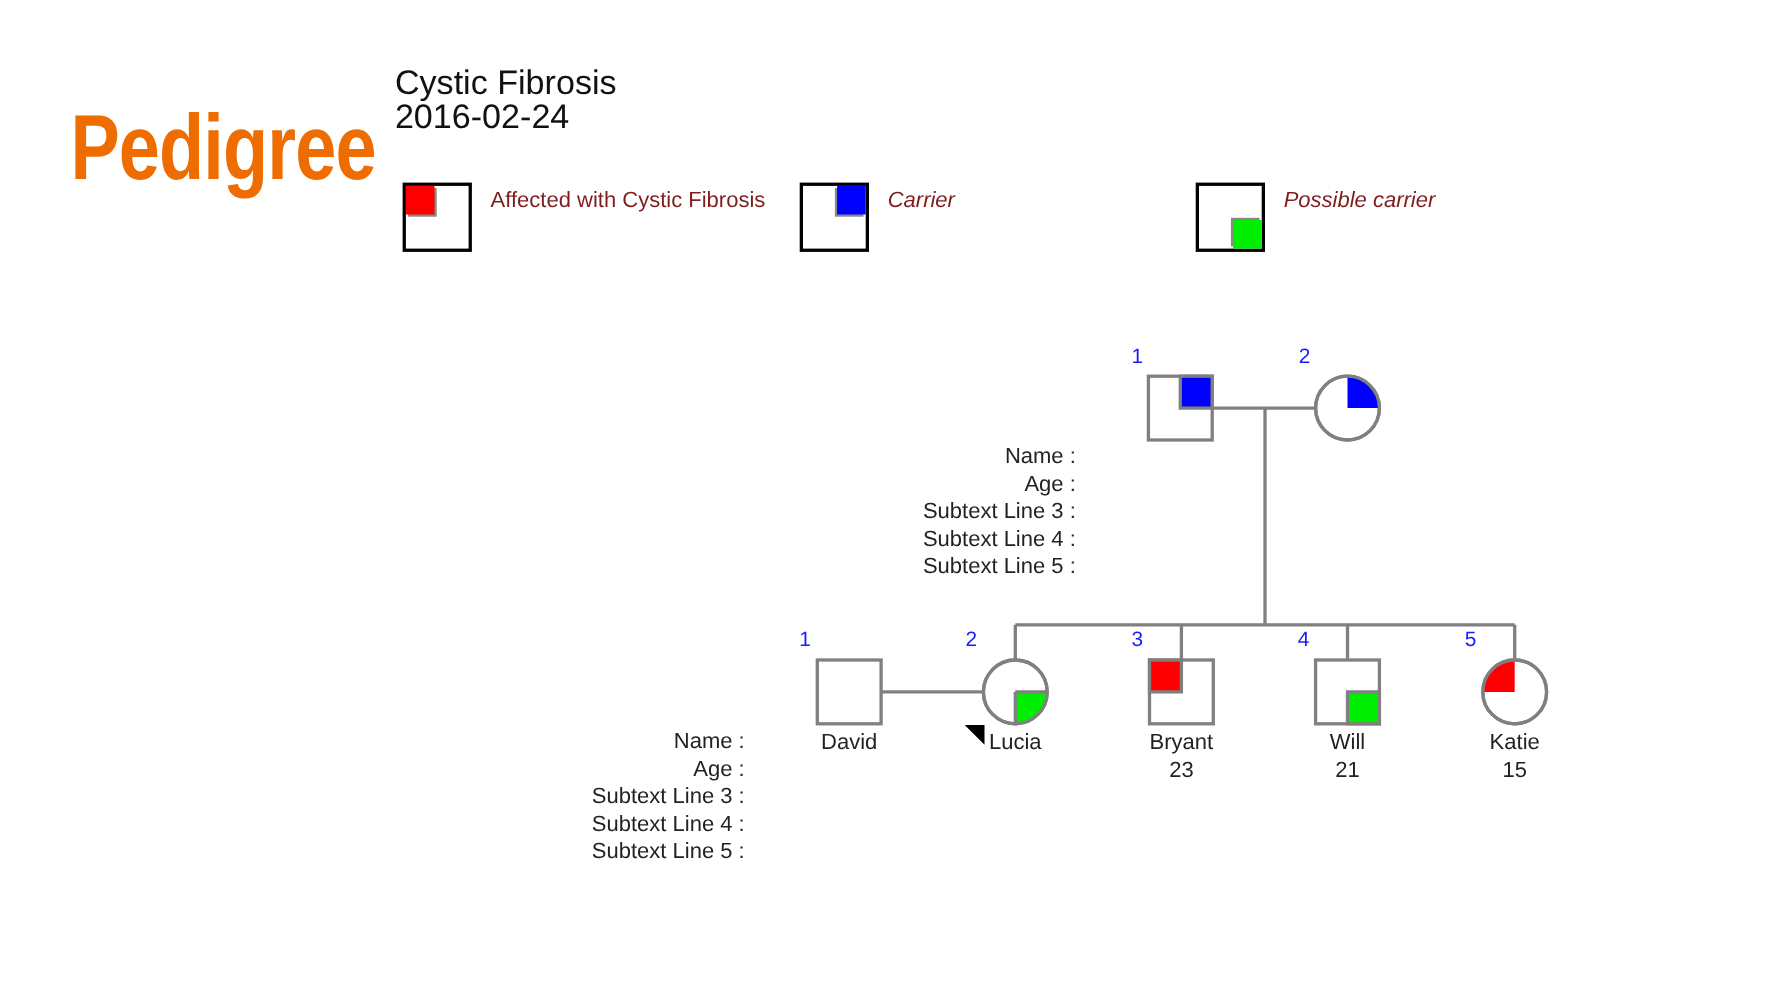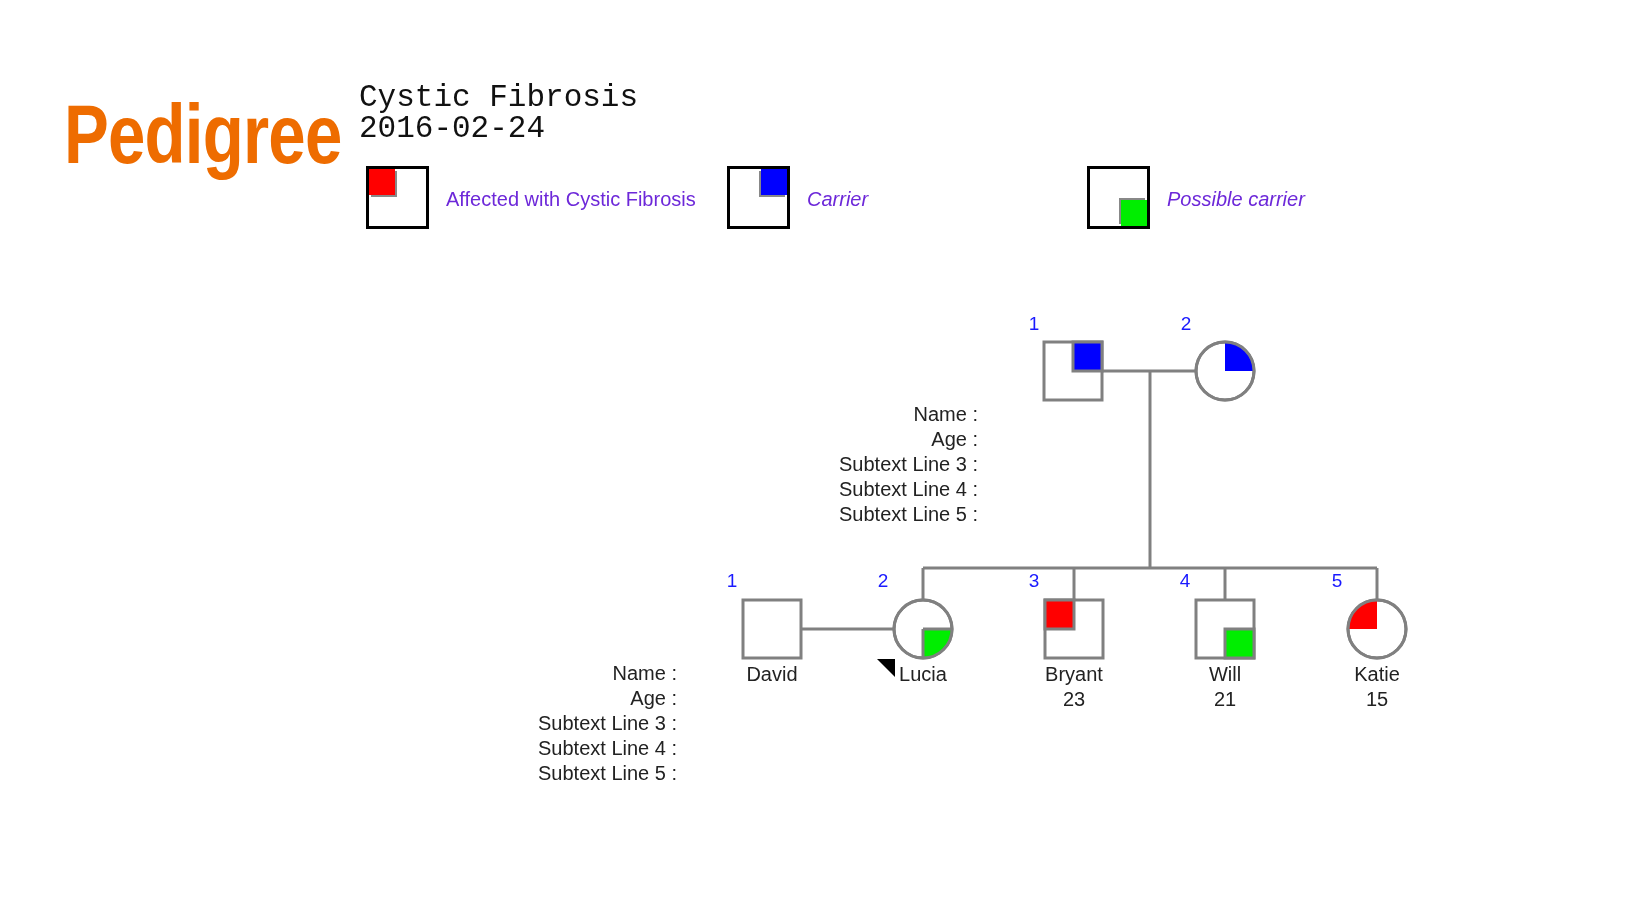--- a/index.html
+++ b/index.html
@@ -1,24 +1,24 @@
 <!DOCTYPE html>
 <html><head>
 <meta charset="utf-8">
 <style>
   html, body { margin:0; padding:0; background:#ffffff; }
   body { width:1626px; height:912px; position:relative; overflow:hidden; font-family:"Liberation Sans", sans-serif; }
   .page-title { position:absolute; left:64px; top:92px; font-family:"Liberation Sans", sans-serif; font-weight:bold; font-size:84px; color:#ee6c00; transform:scaleX(0.80); transform-origin:left top; letter-spacing:-1px; line-height:1; white-space:nowrap; }
-  .doc-title { position:absolute; left:359px; top:82px; font-family:Liberation Mono, monospace; font-size:31px; line-height:31px; color:#111; }
+  .doc-title { position:absolute; left:359px; top:59px; font-family:Liberation Sans, sans-serif; font-size:31px; line-height:31px; color:#111; }
   .legend-box { position:absolute; width:57px; height:57px; border:3px solid #000; background:#fff; top:166px; }
   .legend-fill { position:absolute; width:26px; height:26px; }
   .legend-fill.tl { left:0; top:0; box-shadow:2px 2px 0 #888; }
   .legend-fill.tr { right:0; top:0; box-shadow:-2px 2px 0 #888; }
   .legend-fill.br { right:0; bottom:0; box-shadow:-2px -2px 0 #888; }
-  .legend-label { position:absolute; top:188px; font-size:20px; color:#6d28d9; white-space:nowrap; }
+  .legend-label { position:absolute; top:171px; font-size:20px; color:#7f1d1d; white-space:nowrap; }
   svg#pedigree { position:absolute; left:0; top:0; }
   .subtext { font-family:"Liberation Sans", sans-serif; font-size:20px; fill:#222; }
   .num { font-family:"Liberation Sans", sans-serif; font-size:19px; fill:#1a1aff; }
   .nm { font-family:"Liberation Sans", sans-serif; font-size:20px; fill:#222; }
 </style>
 </head>
 <body>
 
 <div class="page-title">Pedigree</div>
 <div class="doc-title">

